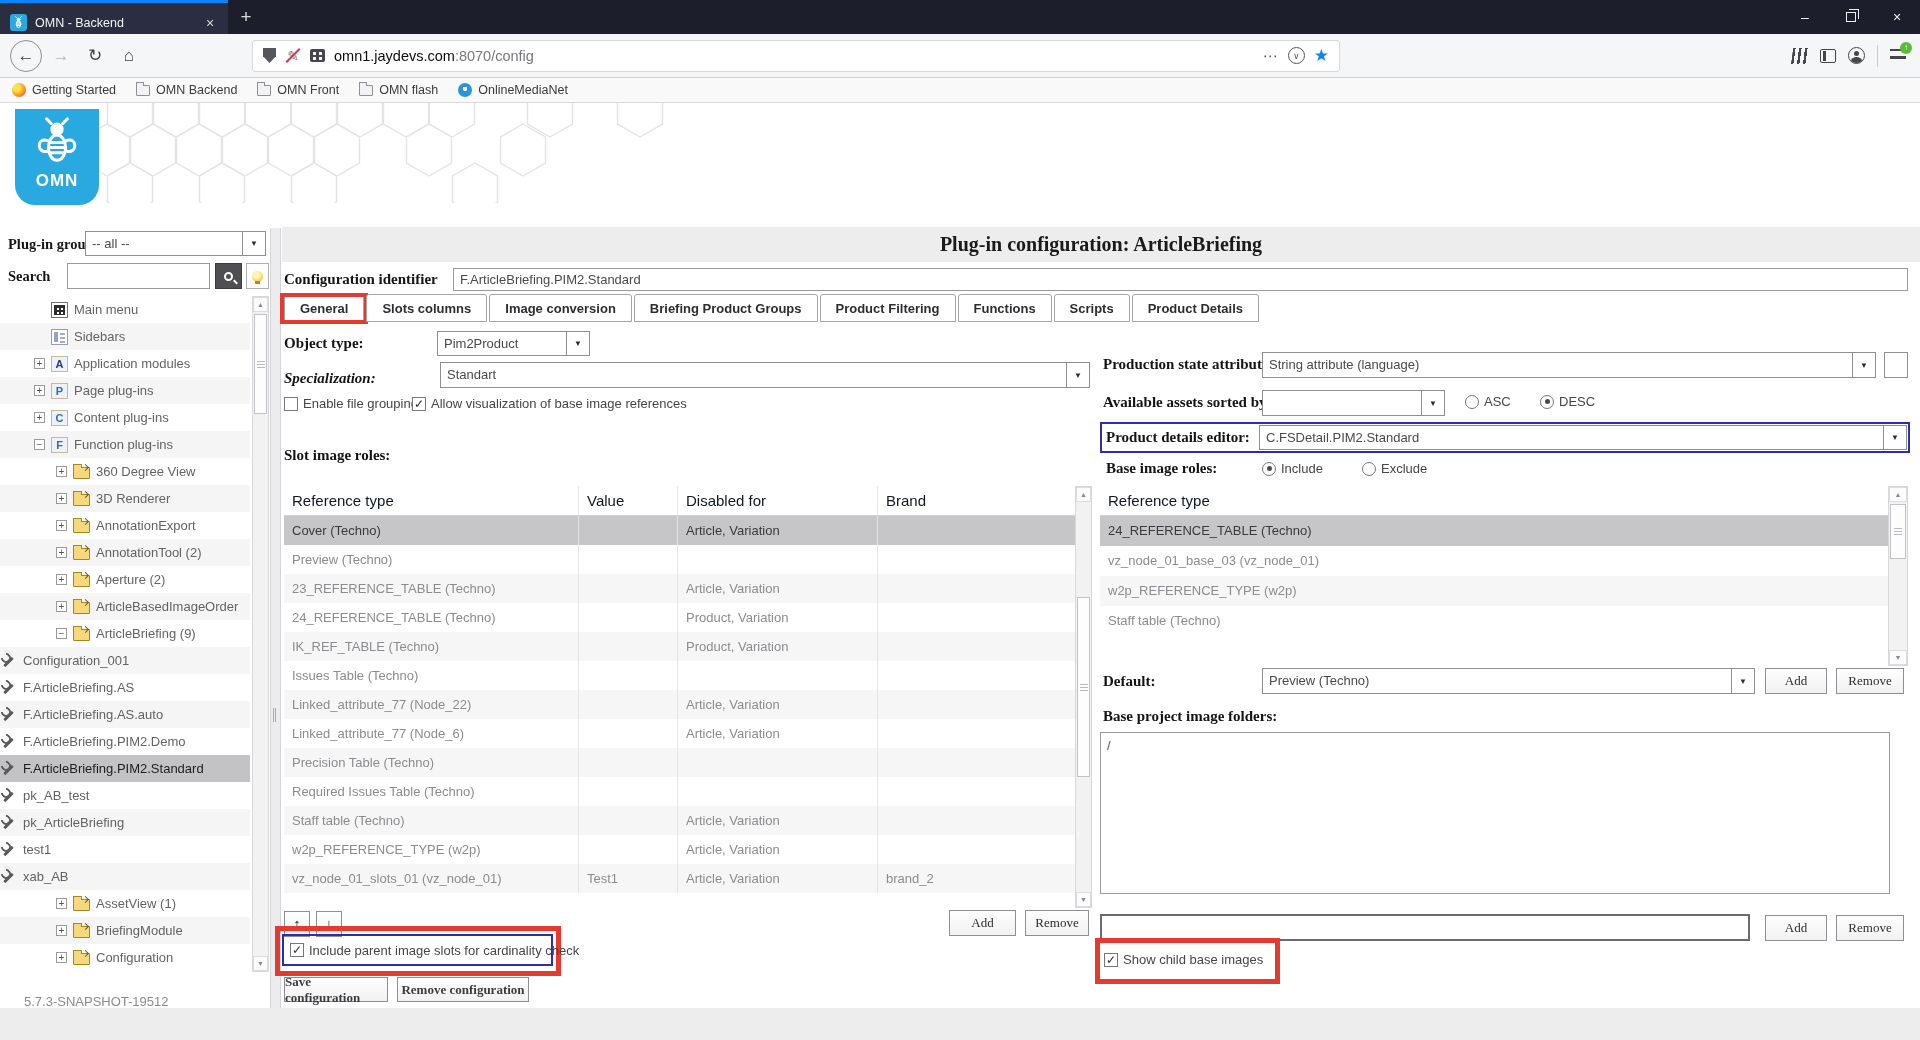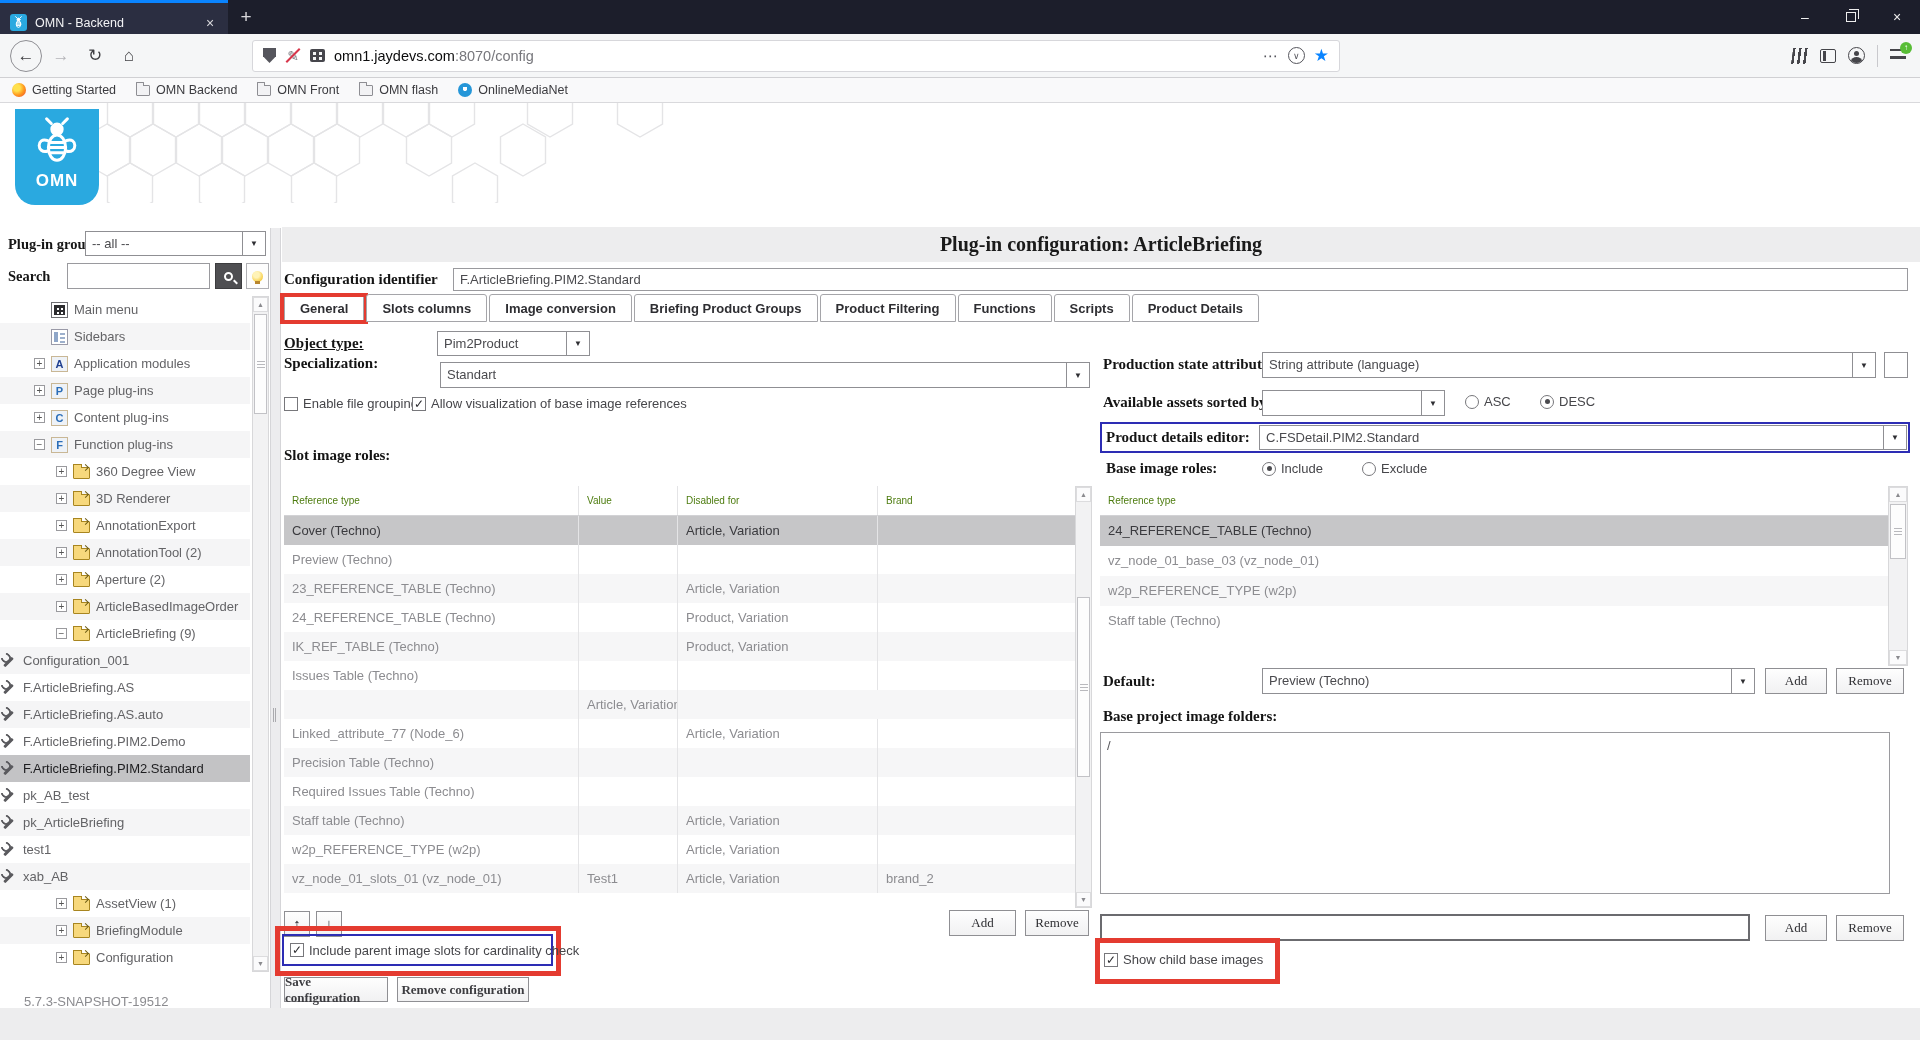--- a/index.html
+++ b/index.html
@@ -117,34 +117,34 @@
   #tabs { position:absolute; left:284px; top:191px; height:28px; display:flex; gap:2px; }
   .tab-btn { position:relative; height:28px; padding:0 15px; background:#fff; border:1px solid #a5a5a9; border-radius:3px 3px 0 0; font-weight:bold; font-size:13px; color:#2e2e32; display:flex; align-items:center; }
   .tab-btn.active { border-top:2px solid #8f8f93; }
   .tab-btn.highlight::after { content:""; position:absolute; inset:-3px -5px; border:4px solid #e43b30; pointer-events:none; }
 
   .field-row-label { position:absolute; }
   .sel { border:1px solid #8f8f93; background:#fff; display:flex; position:absolute; }
   .sel .val { flex:1; padding:0 6px; line-height:23px; color:#4a4a4e; font-size:13px; white-space:nowrap; overflow:hidden; }
   .sel .arr { width:23px; border-left:1px solid #8f8f93; display:flex; align-items:center; justify-content:center; font-size:8px; color:#2e2e32; }
 
-  #objtype-label { left:284px; top:232px;text-decoration:underline; }
+  #objtype-label { left:284px; top:232px; }
   #objtype-select { left:437px; top:228px; width:153px; height:25px; }
-  #spec-label { left:284px; top:252px; }
+  #spec-label { left:284px; top:267px;font-style:italic; }
   #spec-select { left:440px; top:259px; width:650px; height:26px; }
 
   .cb { width:14px; height:14px; border:1px solid #77777b; background:#fff; display:inline-flex; align-items:center; justify-content:center; font-size:12px; color:#2e2e32; flex:none; }
   .cb-row { position:absolute; display:flex; align-items:center; gap:5px; color:#46464a; font-size:13px; white-space:nowrap; }
   #cb-filegroup { left:284px; top:293px; }
   #cb-allowvis { left:412px; top:293px; }
 
   #slot-label { position:absolute; left:284px; top:344px; }
   .dtable { position:absolute; overflow:hidden; background:#fff; }
   #slot-table { left:284px; top:383px; width:791px; height:422px; }
-  .thead { display:grid; height:30px; line-height:30px; color:#4d7c0f; font-size:10px; border-bottom:1px solid #d2d2d5; }
+  .thead { display:grid; height:30px; line-height:30px; color:#0f172a; font-size:15px; border-bottom:1px solid #d2d2d5; }
   #slot-table .thead, #slot-table .drow { grid-template-columns:295px 99px 200px 1fr; }
   .thead span, .dcell { padding:0 8px; border-right:1px solid #e4e4e6; overflow:hidden; white-space:nowrap; }
   .thead span:last-child, .dcell:last-child { border-right:none; }
   .drow { display:grid; height:29px; line-height:29px; color:#8c8c90; font-size:13px; }
   .drow:nth-child(odd) { background:#f6f6f7; }
   .drow.selected { background:#c6c6c8; color:#3a3a3e; }
   #slot-sb { left:1075px; top:383px; width:17px; height:422px; }
   #base-table { left:1100px; top:383px; width:788px; height:180px; }
   #base-table .thead, #base-table .drow { grid-template-columns:1fr; }
   #base-table .drow { height:30px; line-height:30px; }
@@ -601,20 +601,21 @@
         </div>
 
         <div class="drow">
           <span class="dcell">Issues Table (Techno)</span>
           <span class="dcell"></span>
           <span class="dcell"></span>
           <span class="dcell"></span>
         </div>
 
         <div class="drow">
+          <span class="dcell">Linked_attribute_77 (Node_22)</span>
           <span class="dcell"></span>
           <span class="dcell">Article, Variation</span>
           <span class="dcell"></span>
         </div>
 
         <div class="drow">
           <span class="dcell">Linked_attribute_77 (Node_6)</span>
           <span class="dcell"></span>
           <span class="dcell">Article, Variation</span>
           <span class="dcell"></span>

